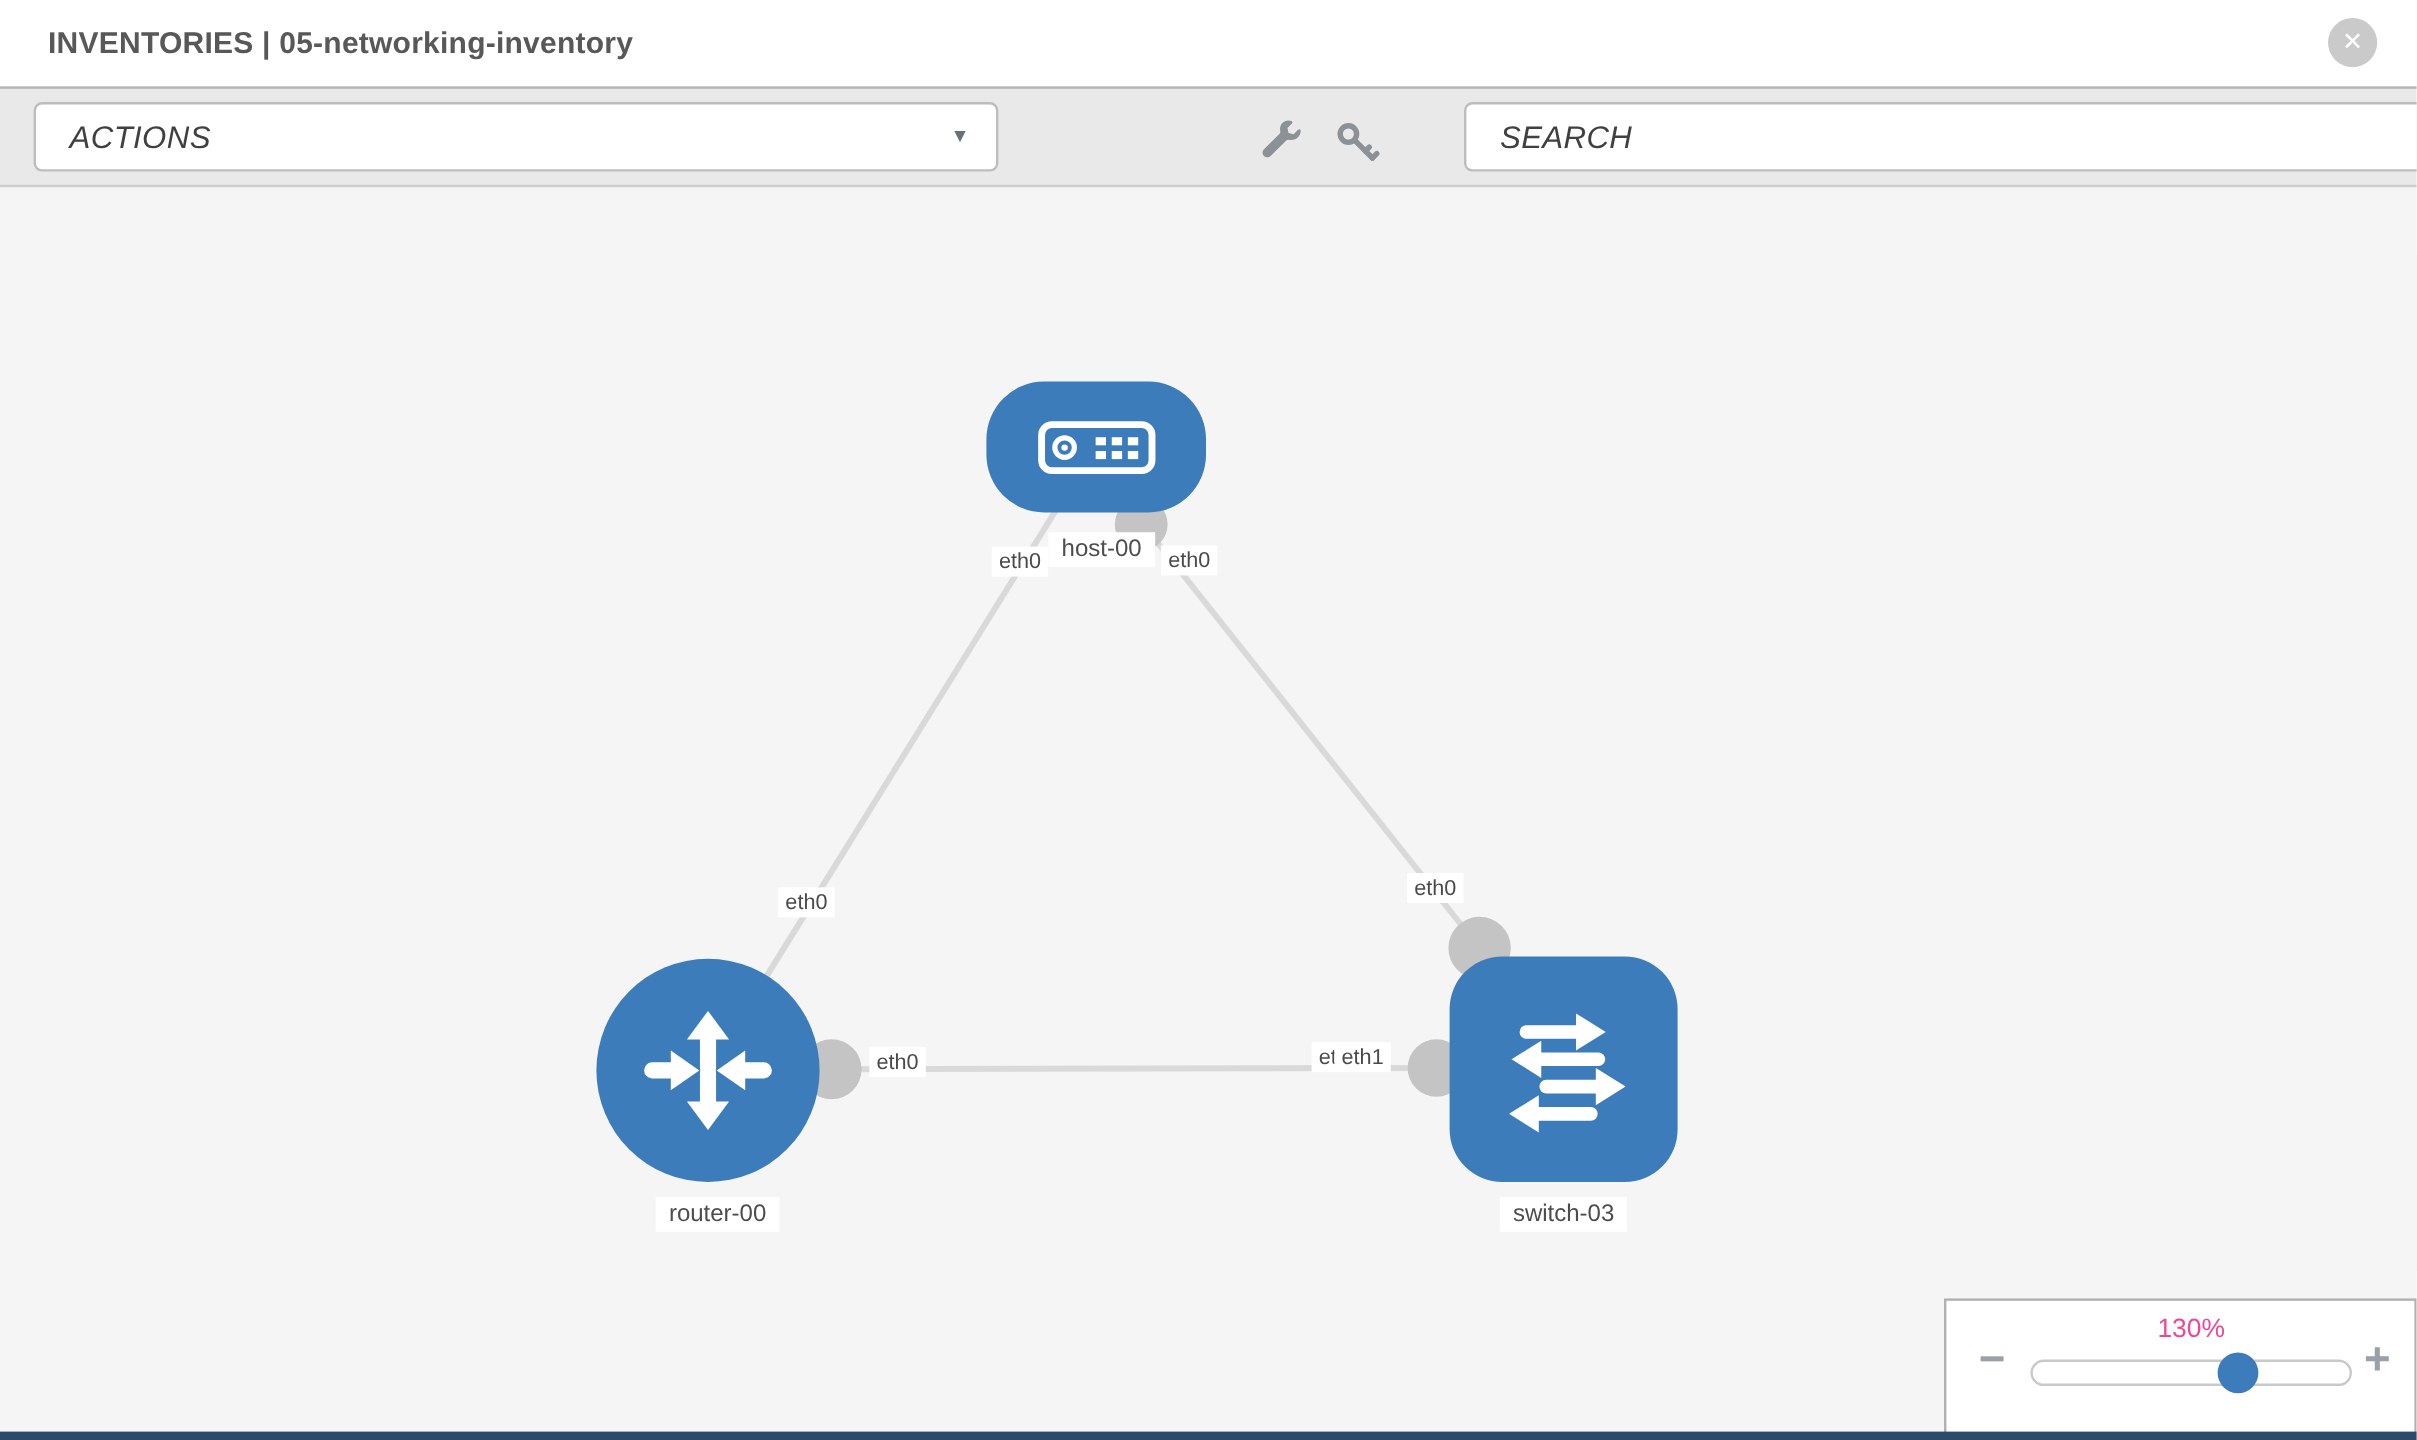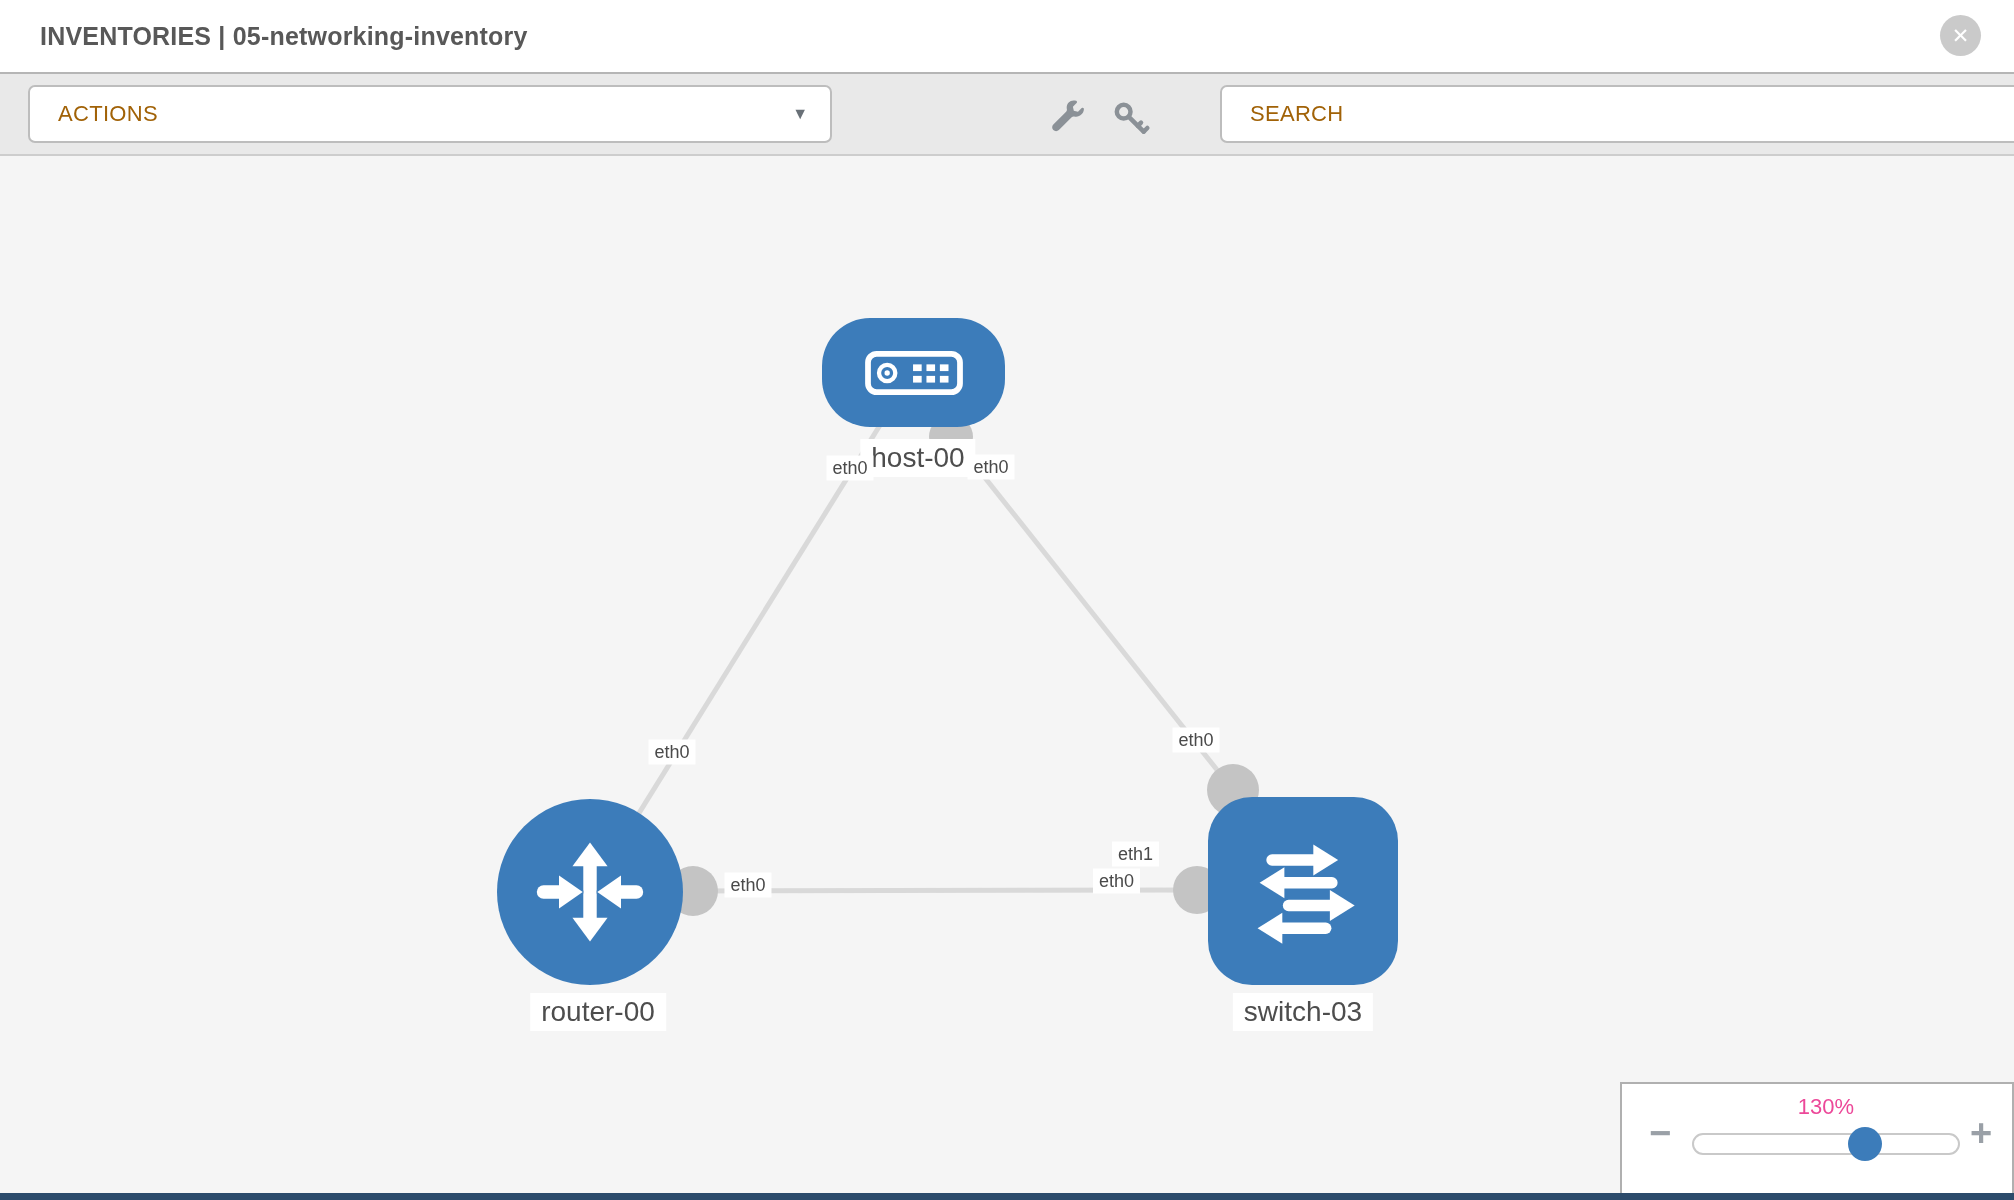--- a/index.html
+++ b/index.html
@@ -8,50 +8,50 @@
 
   
   .header { position:absolute; top:0; left:0; width:2014px; height:72px; background:#ffffff; z-index:10; }
   .page-title { position:absolute; left:40px; top:22px; font-size:25px; font-weight:700; color:#585858; letter-spacing:0.2px; }
   .close-btn { position:absolute; left:1940px; top:15px; width:41px; height:41px; border-radius:50%; background:#cacaca; display:flex; align-items:center; justify-content:center; cursor:pointer; }
   .close-btn span { color:#ffffff; font-size:21px; font-weight:700; line-height:1; }
 
   
   .toolbar { position:absolute; top:72px; left:0; width:2014px; height:84px; background:#e9e9e9; border-top:2px solid #b5b5b5; border-bottom:2px solid #cdcdcd; z-index:10; }
   .select-box { position:absolute; top:11px; height:58px; background:#ffffff; border:2px solid #bdbdbd; border-radius:7px; display:flex; align-items:center; justify-content:space-between; padding:0 22px 0 28px; cursor:pointer; }
-  .select-box .sel-label { font-size:22px; color:#a16207; letter-spacing:0.3px; }
+  .select-box .sel-label { font-size:26px; color:#404040; letter-spacing:0.3px;font-style:italic; }
   .select-box .caret { font-size:16px; color:#697077; }
   .actions-box { left:28px; width:804px; }
   .search-box { left:1183px; width:875px;margin-left:37px; }
   .tool-icon { position:absolute; top:25px; }
   .wrench { left:1049px; }
   .key { left:1111px; }
 
   
   .canvas { position:absolute; top:156px; left:0; width:2014px; height:1044px; background:#f5f5f5; }
   svg.net { position:absolute; top:0; left:0; }
 
   .node { position:absolute; background:#3c7cba; display:flex; align-items:center; justify-content:center; z-index:3; cursor:pointer; }
   .node-host   { left:822px;  top:162px; width:183px; height:109px; border-radius:48px; }
   .node-router { left:497px;  top:643px; width:186px; height:186px; border-radius:50%; }
   .node-switch { left:1208px; top:641px; width:190px; height:188px; border-radius:44px; }
 
-  .node-label { position:absolute; transform:translate(-50%,-50%); background:#ffffff; color:#4d4d4d; font-size:28px; padding:3px 11px; white-space:nowrap; z-index:4; }
+  .node-label { position:absolute; transform:translate(-50%,-50%); background:#ffffff; color:#4d4d4d; font-size:20px; padding:3px 11px; white-space:nowrap; z-index:4; }
   .lbl-host   { left:918px;  top:302px; }
   .lbl-router { left:598px;  top:856px; }
   .lbl-switch { left:1303px; top:856px; }
 
   .if-label { position:absolute; transform:translate(-50%,-50%); background:#ffffff; color:#4a4a4a; font-size:18px; padding:2px 6px; white-space:nowrap; z-index:4; }
   .if-host-left   { left:850px;  top:312px; }
   .if-host-right  { left:991px;  top:311px; }
   .if-router-top  { left:672px;  top:596px; }
   .if-switch-top  { left:1196px; top:584px; }
   .if-router-right{ left:748px;  top:729px; }
   .if-switch-back { left:1093px; top:725px; transform:translate(0,-50%); z-index:4; }
-  .if-switch-front{ left:1112px; top:698px; transform:translate(0,-50%); z-index:5; }
+  .if-switch-front{ left:1112px; top:725px; transform:translate(0,-50%); z-index:5; }
 
   
   .zoom-panel { position:absolute; left:1620px; top:1082px; width:394px; height:118px; background:#ffffff; border:2px solid #b0b0b0; z-index:40; }
   .zoom-value { position:absolute; left:204px; top:10px; transform:translateX(-50%); font-size:22px; color:#ec4899; }
   .zoom-minus { position:absolute; left:27px; top:30px; font-size:38px; font-weight:700; color:#9aa0a7; line-height:1; cursor:pointer; }
   .zoom-plus  { position:absolute; left:348px; top:30px; font-size:38px; font-weight:700; color:#9aa0a7; line-height:1; cursor:pointer; }
   .zoom-track { position:absolute; left:70px; top:49px; width:268px; height:22px; background:#ffffff; border:2px solid #c9c9c9; border-radius:12px; cursor:pointer; }
   .zoom-handle{ position:absolute; left:226px; top:43px; width:34px; height:34px; border-radius:50%; background:#3c7cba; cursor:pointer; }
 
   

